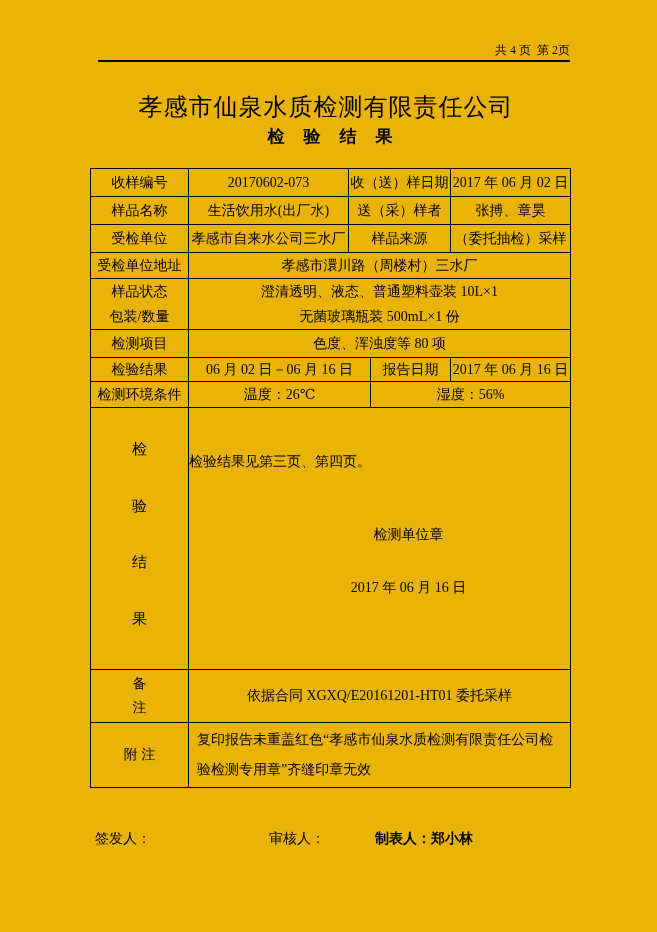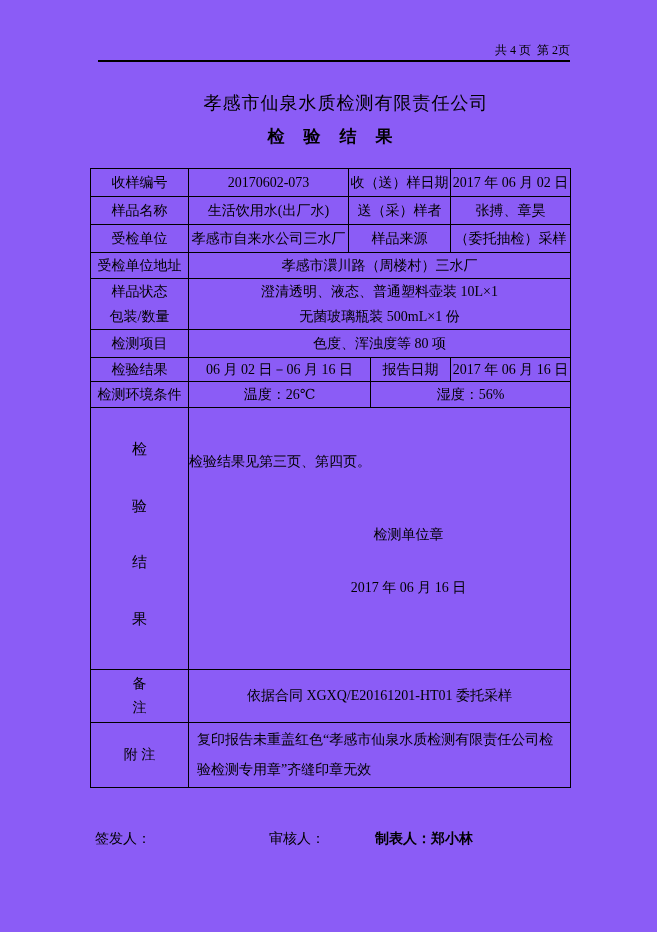--- a/index.html
+++ b/index.html
@@ -4,21 +4,21 @@
 <style>
   html, body {
     margin: 0;
     padding: 0;
     background: #ffffff;
   }
   .page {
     position: relative;
     width: 657px;
     height: 932px;
-    background: #8b5cf6;
+    background: #eab308;
     color: #000000;
     font-family: "Liberation Serif", "DejaVu Serif", serif;
     overflow: hidden;
   }
   .page-indicator {
     position: absolute;
     top: 42px;
     left: 0;
     width: 570px;
     text-align: right;
@@ -29,24 +29,24 @@
     position: absolute;
     top: 60px;
     left: 98px;
     width: 472px;
     height: 2px;
     background: #000000;
   }
   .company-name {
     position: absolute;
     top: 91px;
-    left: 106px;
+    left: 86px;
     width: 480px;
     text-align: center;
-    font-size: 18px;
+    font-size: 24px;
     letter-spacing: 1px;
   }
   .doc-title {
     position: absolute;
     top: 125px;
     left: 90px;
     width: 480px;
     text-align: center;
     font-size: 17px;
     font-weight: bold;

